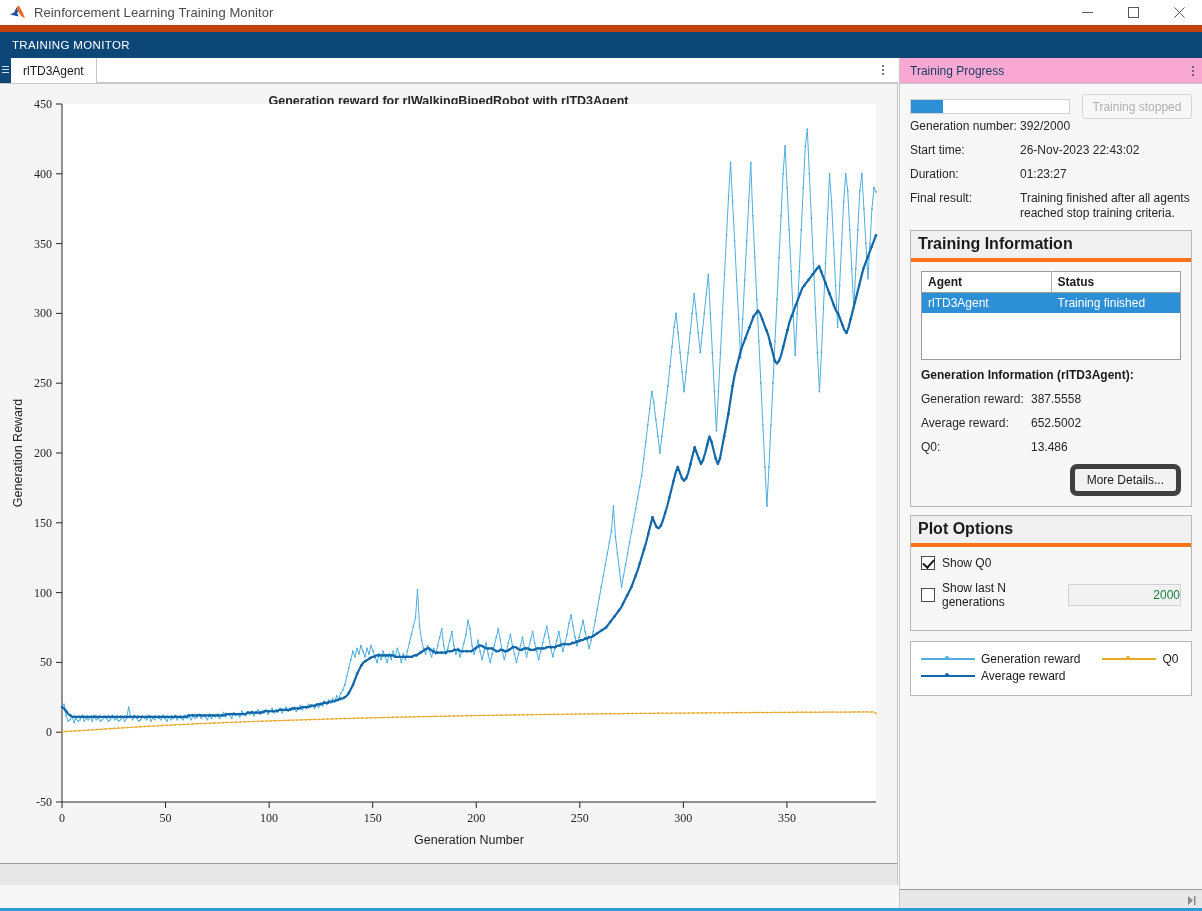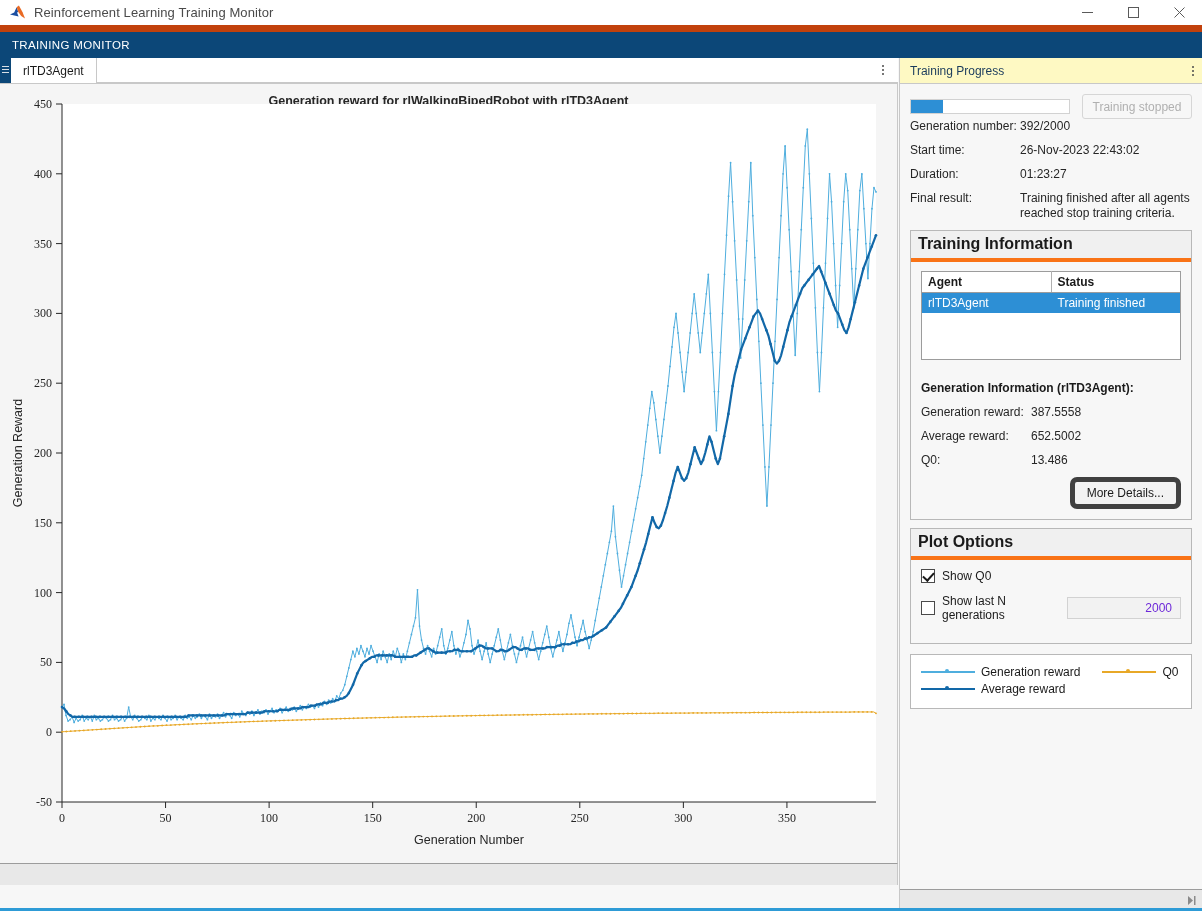--- a/index.html
+++ b/index.html
@@ -123,21 +123,21 @@
 
   
   .rightpanel {
     position: absolute; left: 899px; top: 58px;
     width: 303px; height: 853px;
     background: #f7f7f7;
     border-left: 1px solid #c8c8c8;
   }
   .rp-header {
     height: 26px;
-    background: #fef9c3;
+    background: #f9a8d4;
     border-bottom: 1px solid #c8c8c8;
     display: flex; align-items: center;
     padding: 0 8px 0 10px;
   }
   .rp-header .t { flex: 1; font-size: 12px; color: #1a3b5c; }
   .rp-body { padding: 10px 10px 0 10px; }
 
   .progressrow { display: flex; align-items: center; gap: 12px; margin-bottom: 0; }
   .pbar {
     width: 160px; height: 15px;
@@ -199,21 +199,21 @@
   table.agenttbl th:last-child { border-right: none; }
   table.agenttbl td {
     padding: 3px 6px;
     border-right: 1px solid #b0b0b0;
     color: #1a1a1a;
   }
   table.agenttbl td:last-child { border-right: none; }
   table.agenttbl tr.sel td { background: #2d8fd5; color: #ffffff; border-right-color: #2d8fd5; }
   table.agenttbl tr.blank td { height: 46px; border-right: none; }
 
-  .sectitle { font-size: 12px; font-weight: bold; color: #1a1a1a; margin: 21px 0 10px 0; }
+  .sectitle { font-size: 12px; font-weight: bold; color: #1a1a1a; margin: 8px 0 10px 0; }
   .kv2 { display: flex; font-size: 12px; color: #262626; margin-bottom: 10px; }
   .kv2 .k { width: 110px; flex: none; }
 
   .btnrow { display: flex; justify-content: flex-end; margin-top: 2px; }
   .mdbtn {
     border: 5px solid #404040; border-radius: 7px;
     background: #f2f2f2; color: #1a1a1a;
     font-size: 12px; padding: 4px 12px;
   }
 
@@ -227,23 +227,23 @@
     content: ""; position: absolute;
     left: 3px; top: 0px; width: 5px; height: 9px;
     border: solid #1a1a1a; border-width: 0 2px 2px 0;
     transform: rotate(42deg);
   }
   .chklbl { font-size: 12px; color: #1a1a1a; }
   .nfield {
     margin-left: auto;
     width: 124px; height: 22px;
     border: 1px solid #d2d2d2; background: #f2f2f2;
-    color: #6d28d9; font-size: 12px;
+    color: #15803d; font-size: 12px;
     display: flex; align-items: center; justify-content: flex-end;
-    padding-right: 8px;
+    padding-right: 0;
   }
 
   .legendbox {
     border: 1px solid #b8b8b8; background: #ffffff;
     margin-top: 10px; padding: 10px 10px 12px 10px;
   }
   .legrow { display: flex; align-items: center; }
   .legitem { display: flex; align-items: center; gap: 6px; font-size: 12px; color: #1a1a1a; }
   .legline { width: 54px; height: 10px; position: relative; flex: none; }
   .legline::before {

